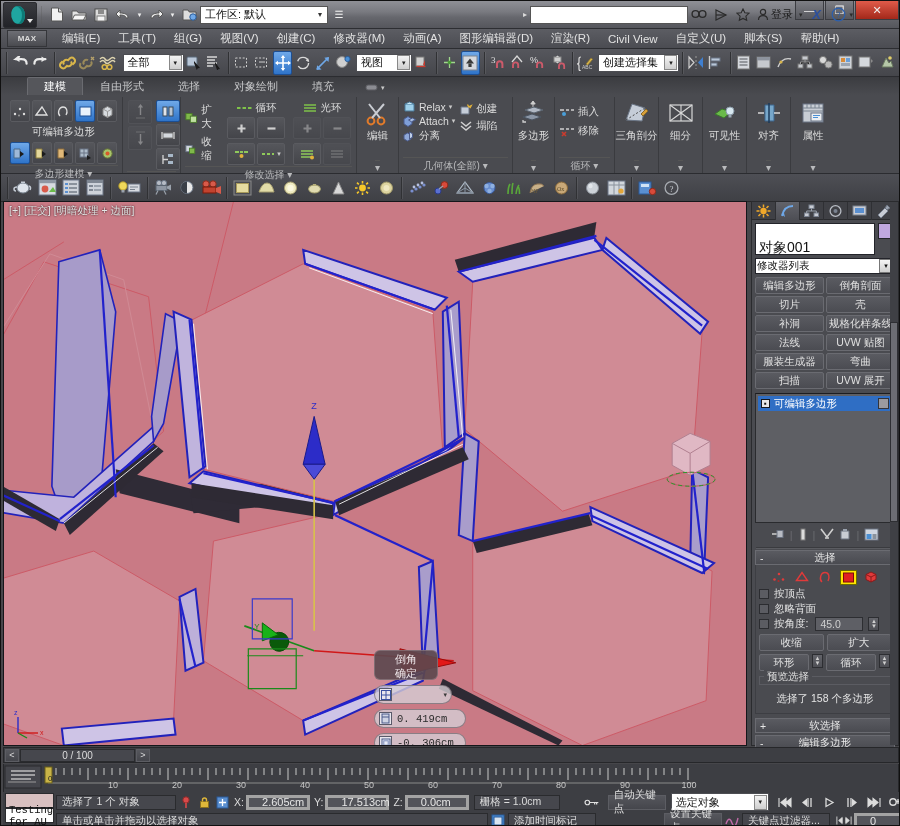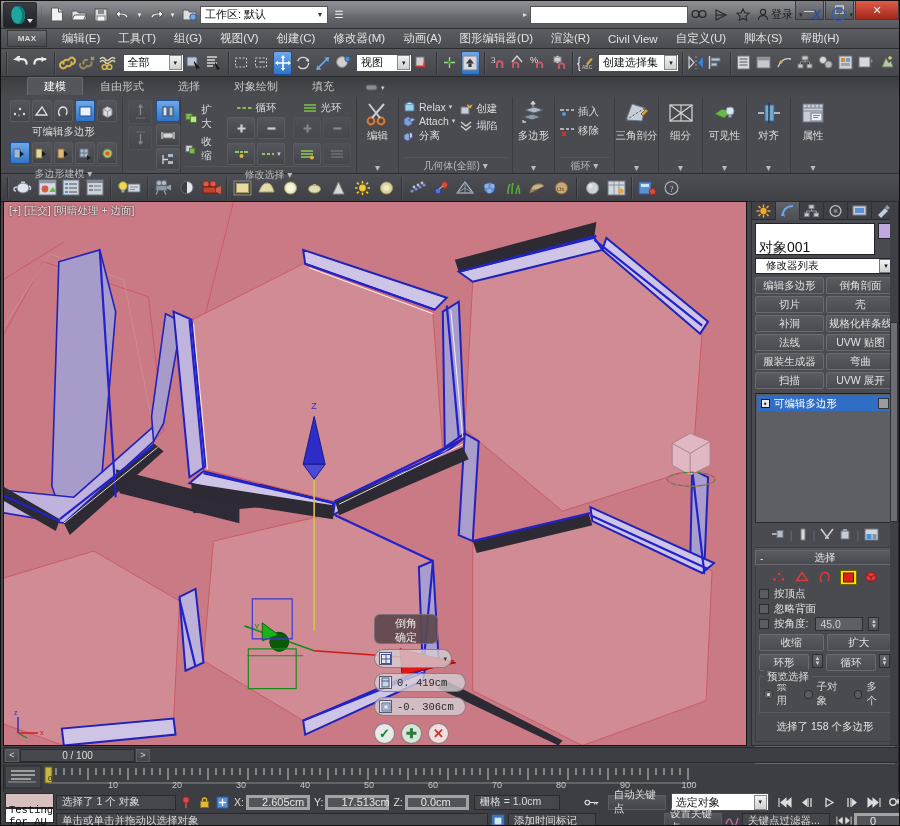--- a/index.html
+++ b/index.html
@@ -99,21 +99,21 @@
   .vp-label{ position:absolute; left:5px; top:2px; font-size:10.5px; color:#e6e6e6;
      text-shadow:0 0 2px #000; z-index:20; }
   .vp-canvas{ position:absolute; inset:0; }
   .watermark{ position:absolute; left:372px; top:393px; display:flex; align-items:center;
      z-index:15; pointer-events:none; }
   .wm-txt{ color:rgba(255,255,255,.82); font-size:17px; letter-spacing:1px;
      text-shadow:0 1px 1px rgba(0,0,0,.35);}
   .wm-sub{ color:rgba(255,255,255,.72); font-size:9.5px; letter-spacing:.5px; }
 
   
-  .caddy{ position:absolute; left:370px; top:412px; z-index:30; width:110px; }
+  .caddy{ position:absolute; left:370px; top:448px; z-index:30; width:110px; }
   .caddy-head{ width:64px;height:30px;border-radius:6px;
      background:rgba(92,72,78,.92); border:1px solid rgba(255,255,255,.18);
      color:#efe7ea; font-size:11px; text-align:center; line-height:14px; padding-top:1px;}
   .caddy-row{ display:flex; align-items:center; height:19px; margin-top:5px;
      border-radius:10px; background:rgba(214,206,212,.80); border:1px solid rgba(120,110,118,.8);
      padding:0 4px; width:92px; }
   .caddy-row.w2{width:78px;}
   .cbox{ width:13px;height:13px;border:1px solid #5a5a6a;background:#e9e7ee;
      display:flex;align-items:center;justify-content:center;font-size:9px;color:#3a3a52;}
   .cval{ margin-left:5px; font-size:10.5px; color:#2a2a2a; font-family:"Liberation Mono",monospace;}
@@ -129,21 +129,21 @@
      background:#4a4b50; border:1px solid #2a2b2e; }
   .cmd-tabs{ height:18px; display:flex; background:#3f4045; border-bottom:1px solid #2a2b2e;}
   .cmd-tab{ width:24px;height:18px; display:flex;align-items:center;justify-content:center;
      border-right:1px solid #2f3034;}
   .cmd-tab.sel{ background:linear-gradient(to bottom,#62636a,#4d4e54);}
   .namerow{ display:flex; padding:3px 3px 2px; gap:3px; }
   .namefield{ flex:1; height:16px; background:#fff; color:#111; border:1px solid #23242a;
      font-size:14px; padding:15px 3px; }
   .swatch{ width:17px;height:16px; background:#c0a8e0; border:1px solid #23242a;}
   .modlist{ margin:1px 3px 3px; height:16px; background:#fff; color:#111;
-     border:1px solid #23242a; font-size:10.5px; display:flex;align-items:center;padding-left:10px;}
+     border:1px solid #23242a; font-size:10.5px; display:flex;align-items:center;padding-left:1px;}
   .modlist .dd{ margin-left:auto;width:14px;height:14px;margin-right:1px;
      background:linear-gradient(to bottom,#f5f5f5,#cfcfcf);border:1px solid #777;
      display:flex;align-items:center;justify-content:center;font-size:7px;}
   .btngrid{ display:grid; grid-template-columns:1fr 1fr; gap:2px; padding:0 3px;}
   .gbtn{ height:17px; background:linear-gradient(to bottom,#5a5b61,#4b4c52);
      border:1px solid #6a6b71; border-radius:2px; font-size:10.5px; color:#e0e0e0;
      display:flex;align-items:center;justify-content:center;}
   .stackbox{ margin:4px 3px 0; height:130px; background:#5e5f64; border:1px solid #2a2b2e;
      border-top-color:#1c1d20; padding:2px;}
   .stackitem{ height:15px; background:#2f6ec4; color:#fff; font-size:10.5px;
@@ -1490,28 +1490,20 @@
               <span>▼</span>
             </span>
           <div class="gbtn" style="flex:none;width:50px;">循环</div>
           <span class="spinbtns">
               <span>▲</span>
               <span>▼</span>
             </span>
         </div>
         <div class="fieldset">
           <span class="fs-legend">预览选择</span>
-          <div class="radiorow">
-            <span class="radio on"></span>
-            <span>禁用</span>
-            <span class="radio" style="margin-left:4px;"></span>
-            <span>子对象</span>
-            <span class="radio" style="margin-left:4px;"></span>
-            <span>多个</span>
-          </div>
         </div>
         <div class="selinfo">选择了 158 个多边形</div>
       </div>
     </div>
 
     <div class="rollup" style="margin-top:4px;">
       <div class="rollhead">
         <span class="pm">+</span>
         <span>软选择</span>
       </div>

